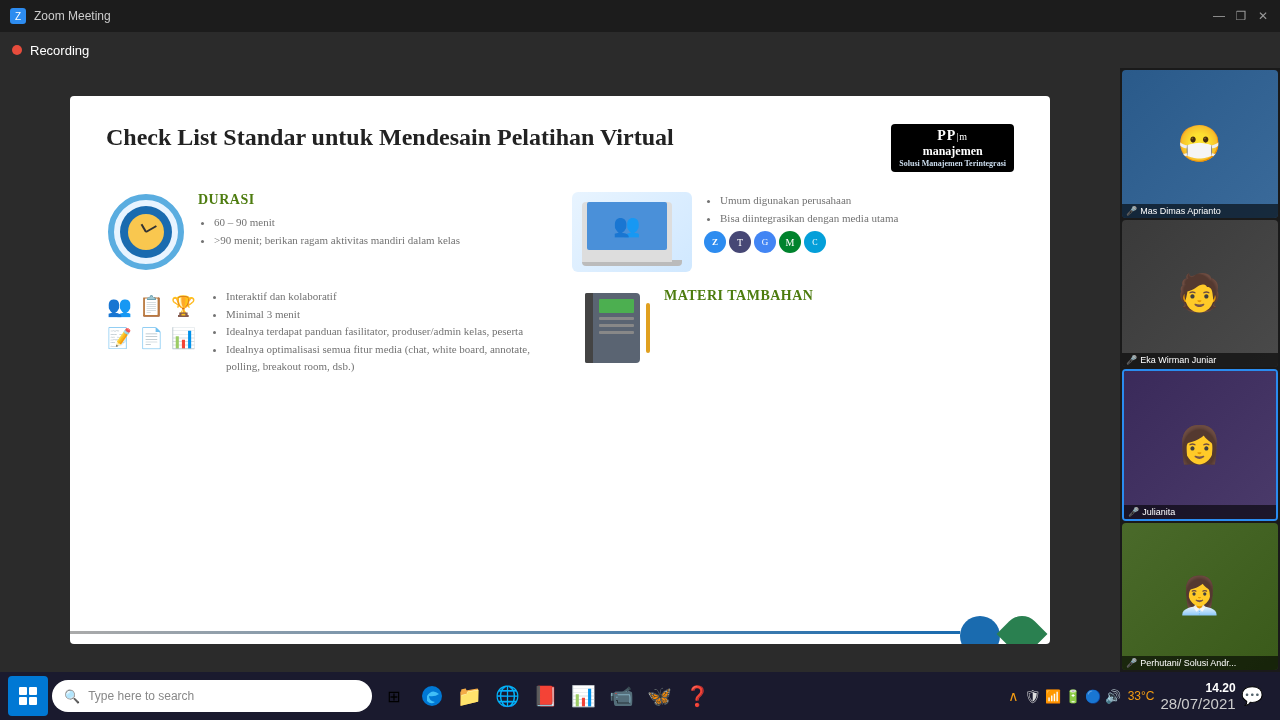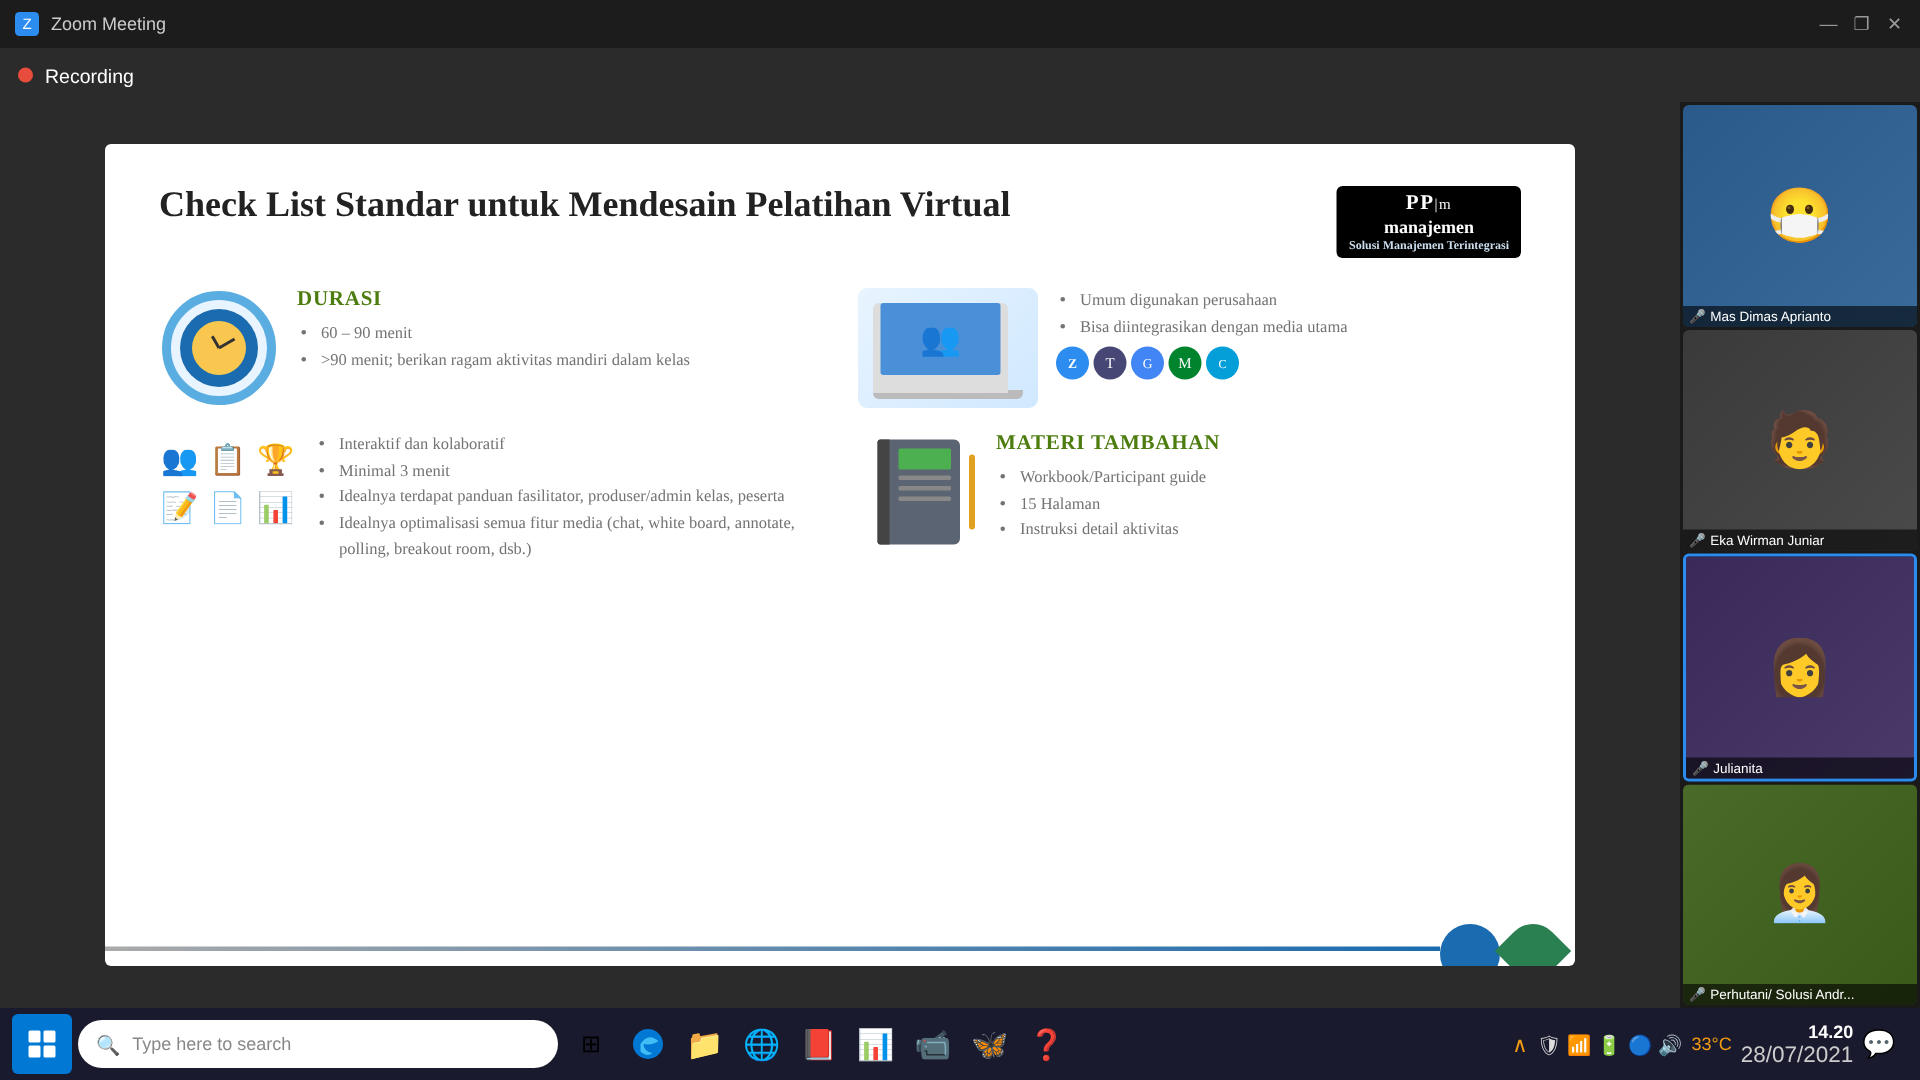--- a/index.html
+++ b/index.html
@@ -541,25 +541,20 @@
                 <div class="nb-green"></div>
                 <div class="nb-line"></div>
                 <div class="nb-line"></div>
                 <div class="nb-line"></div>
               </div>
               <div class="notebook-pen"></div>
             </div>
           </div>
           <div class="section-text">
             <h3>MATERI TAMBAHAN</h3>
-            <ul>
-              <li>Workbook/Participant guide</li>
-              <li>15 Halaman</li>
-              <li>Instruksi detail aktivitas</li>
-            </ul>
           </div>
         </div>
       </div>
 
       <div class="slide-bottom">
         <div style="flex:1;height:3px;background:linear-gradient(to right,#aaa,#1a6baf);"></div>
         <div style="display:flex;align-items:flex-end;gap:4px;">
           <div style="width:40px;height:40px;border-radius:50%;background:#1a6baf;margin-bottom:-8px;"></div>
           <div style="width:36px;height:36px;background:#2a8050;border-radius:50% 0 50% 0;transform:rotate(45deg);margin-bottom:-4px;margin-right:10px;"></div>
         </div>

